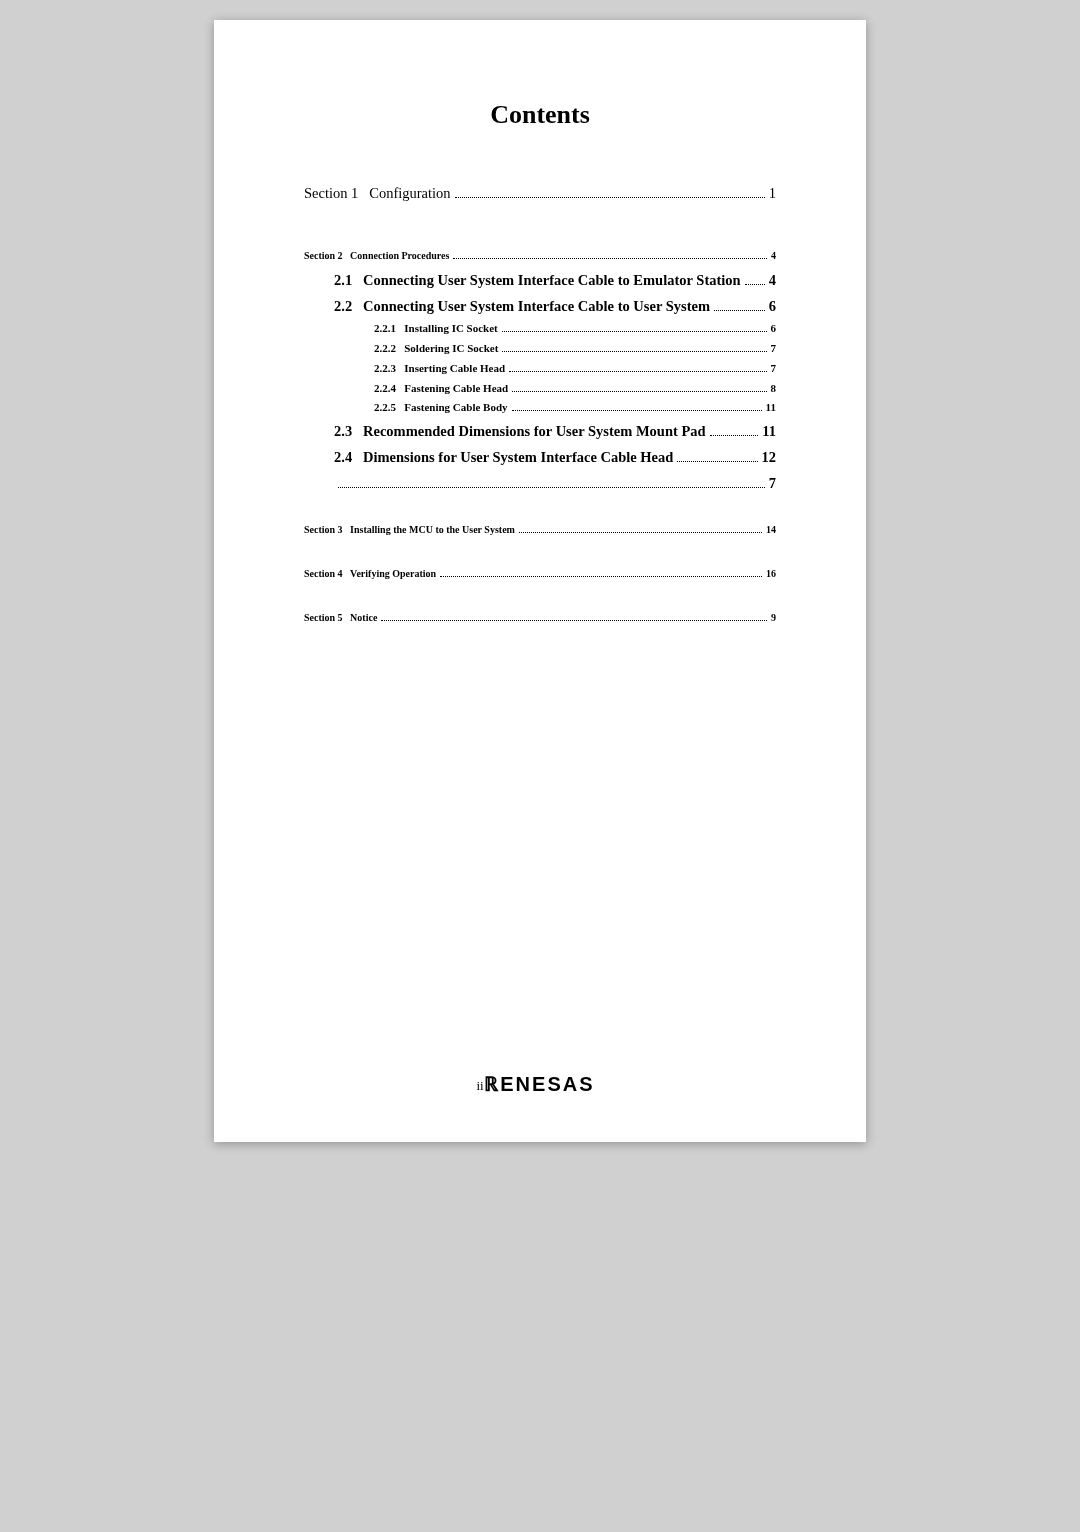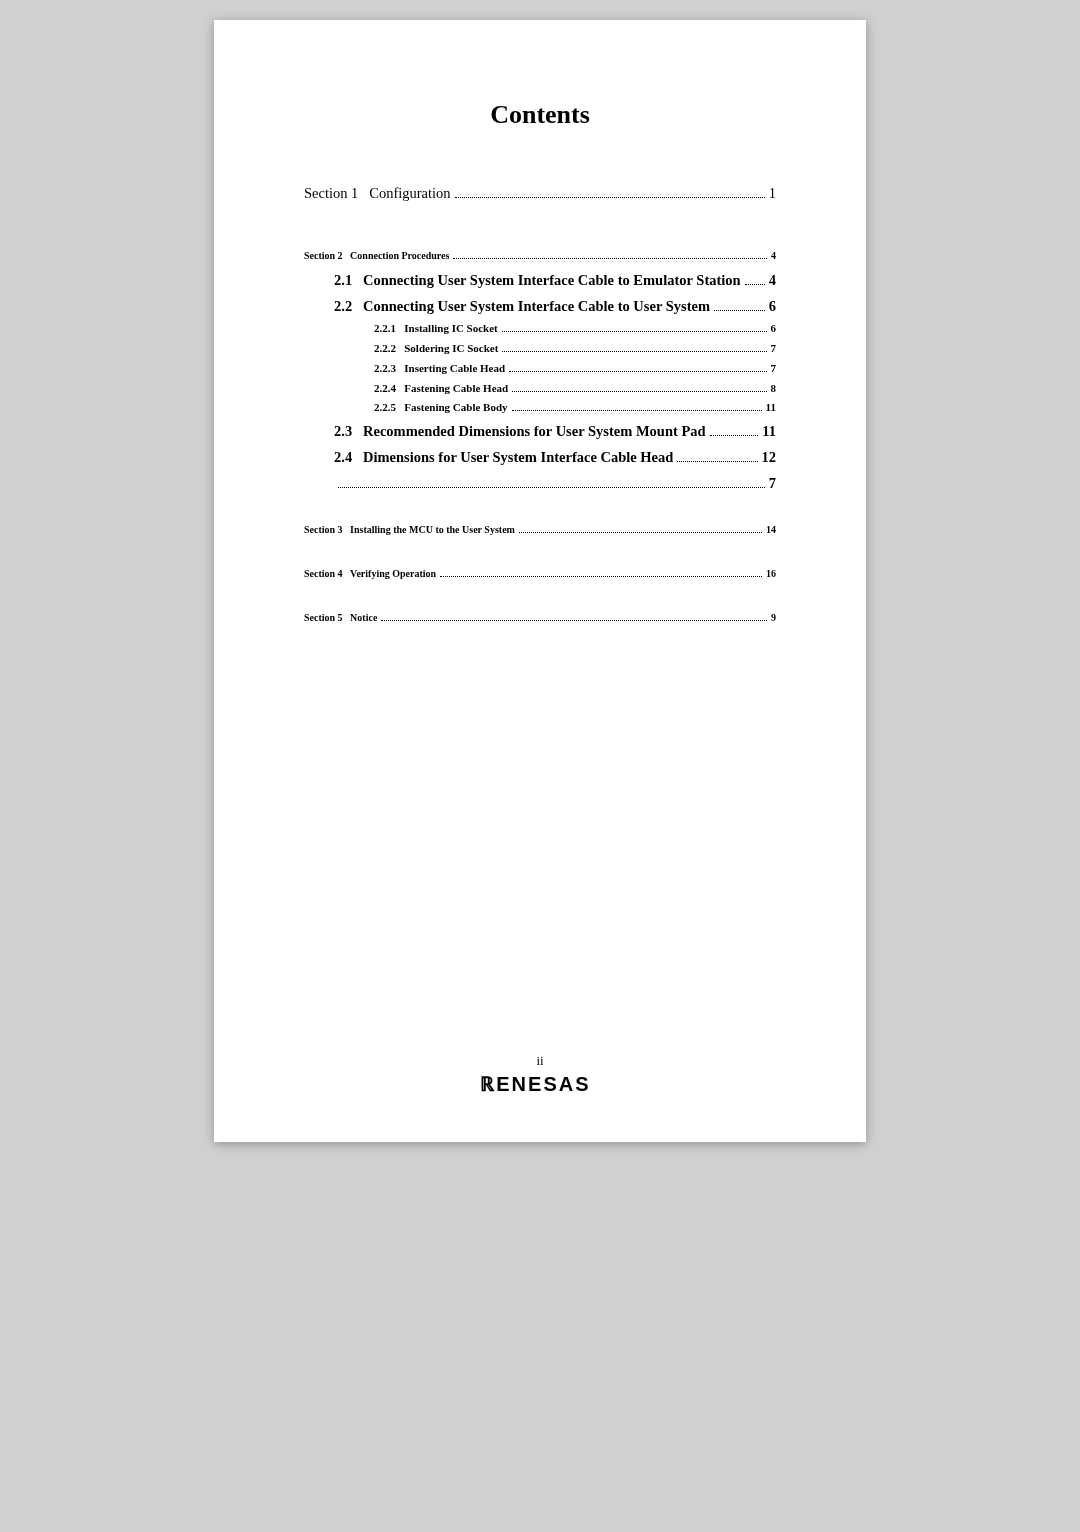--- a/index.html
+++ b/index.html
@@ -98,21 +98,20 @@
     }
 
     .footer {
       position: absolute;
       bottom: 40px;
       left: 90px;
       right: 90px;
       display: flex;
       justify-content: center;
       align-items: center;
-      flex-direction: column;
     }
 
     .footer-page {
       font-size: 13px;
       font-family: 'Times New Roman', Times, serif;
     }
 
     .renesas-logo {
       font-family: Arial, sans-serif;
       font-size: 18px;

